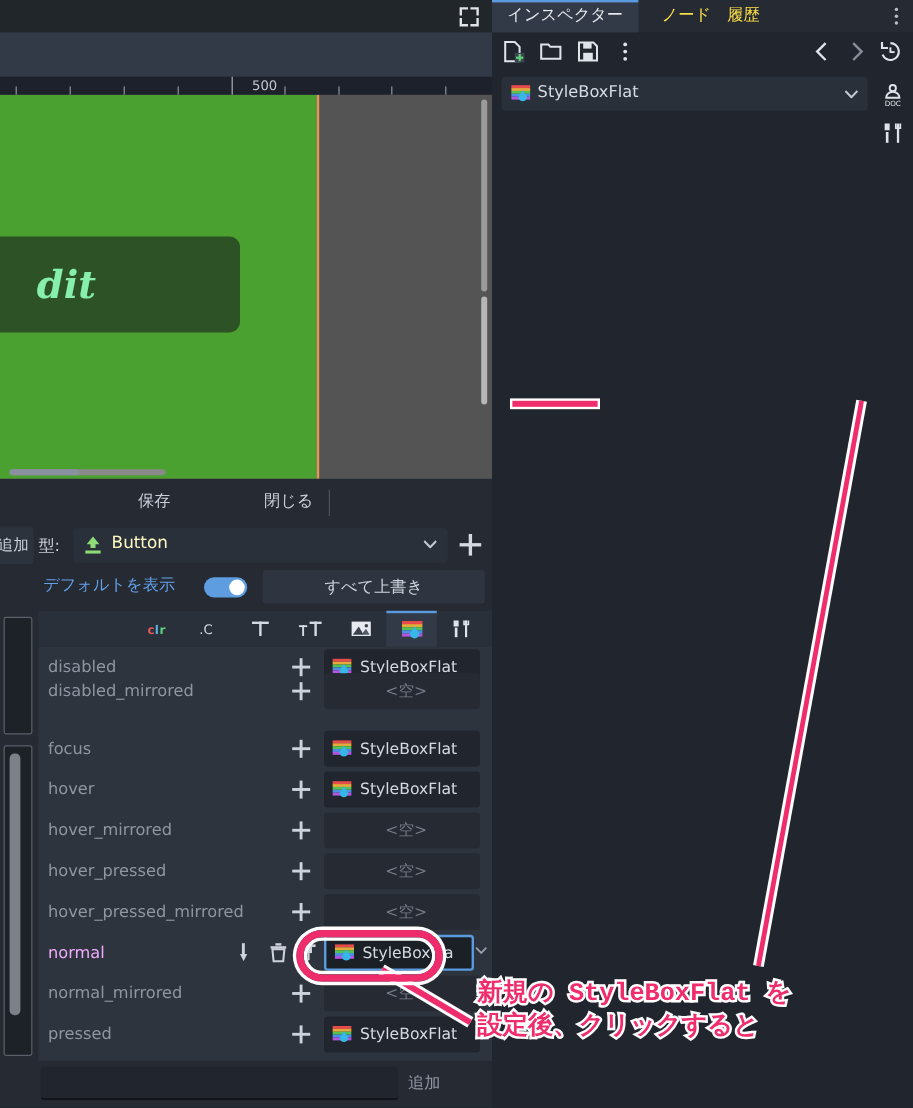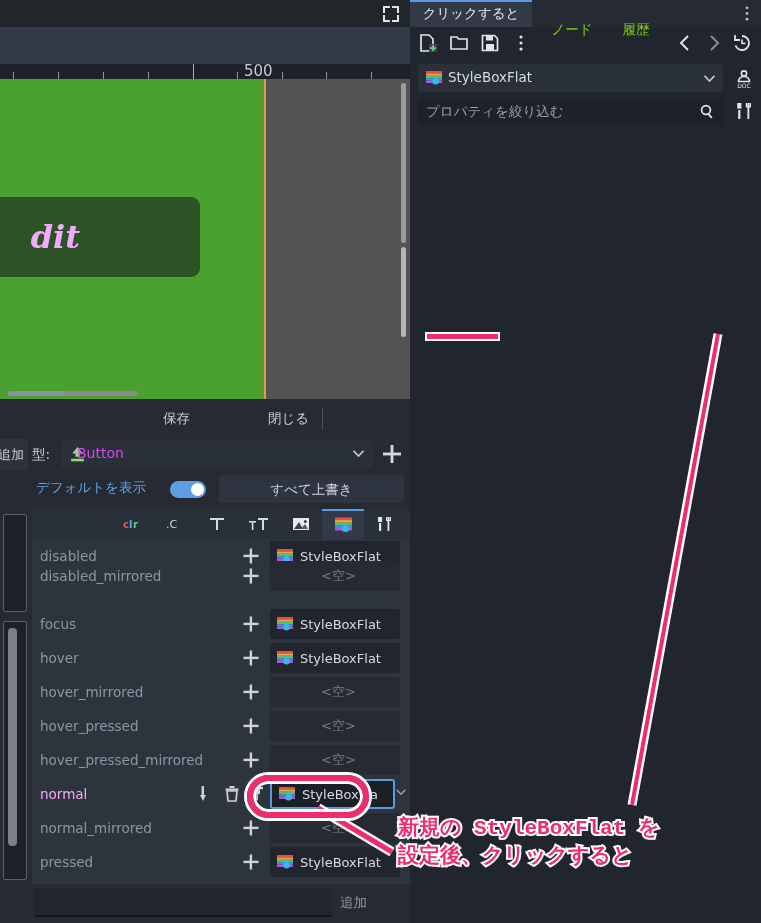--- a/index.html
+++ b/index.html
@@ -15,52 +15,52 @@
   .left { position:absolute; left:0; top:0; width:410px; height:923px; background:#262b33; }
 
   .vp-topbar { position:absolute; left:0; top:0; width:410px; height:27px; background:#21262b; }
   .expand-icon { position:absolute; right:10px; top:5px; width:18px; height:18px; }
 
   .vp-band { position:absolute; left:0; top:27px; width:410px; height:37px; background:#333a47; }
 
   .ruler { position:absolute; left:0; top:64px; width:410px; height:15px; background:#1d212b; }
   .ruler .tick { position:absolute; top:8px; width:1px; height:7px; background:#8d93a0; }
   .ruler .tickmaj { position:absolute; top:0px; width:1px; height:15px; background:#a9aebb; }
-  .ruler .rlabel { position:absolute; top:0px; font-size:15px; color:#c3c8d2; line-height:15px; padding-left:3px;margin-left:48px;}
+  .ruler .rlabel { position:absolute; top:0px; font-size:11px; color:#c3c8d2; line-height:15px; padding-left:17px;}
 
   .canvas { position:absolute; left:0; top:79px; width:410px; height:320px; background:#545454; overflow:hidden; }
   .canvas .green { position:absolute; left:0; top:0; width:264px; height:320px; background:#4ba12f; }
   .canvas .greenedge { position:absolute; left:264px; top:0; width:2px; height:320px; background:#e8935a; }
   .canvas .btnprev {
     position:absolute; left:-120px; top:118px; width:320px; height:80px;
     background:#2d5225; border-radius:9px;
   }
   .canvas .btnprev span {
     position:absolute; right:120px; top:50%; transform:translateY(-50%);
     font-family:"DejaVu Serif", serif; font-style:italic; font-weight:bold;
-    color:#f0abfc; font-size:32px;
+    color:#86efac; font-size:32px;
   }
   .canvas .vscroll { position:absolute; right:4px; top:4px; width:5px; height:160px; background:#9b9b9b; border-radius:3px;}
   .canvas .vscroll2 { position:absolute; right:4px; top:168px; width:5px; height:90px; background:#b6b6b6; border-radius:3px;}
   .canvas .hscroll { position:absolute; left:8px; bottom:3px; width:130px; height:5px; background:#8a8a8a; border-radius:3px;}
 
   .hsplit { position:absolute; left:0; top:388px; width:410px; height:11px; background:transparent;}
   .hsplit .bar { position:absolute; left:8px; top:3px; width:58px; height:5px; background:#8b90a0; border-radius:3px;}
 
   
-  .theme-menu { position:absolute; left:0; top:402px; width:410px; height:33px; background:#262b33;margin-left:48px; }
+  .theme-menu { position:absolute; left:0; top:402px; width:410px; height:33px; background:#262b33; }
   .theme-menu .mi { position:absolute; top:0; height:33px; line-height:33px; color:#c9ced8; font-size:13.5px; cursor:default; }
   .theme-menu .divider { position:absolute; top:6px; width:1px; height:22px; background:#4a5160;}
 
   .type-row { position:absolute; left:0; top:437px; width:410px; height:36px; }
   .type-row .addbtn-left { position:absolute; left:-6px; top:2px; width:34px; height:31px; background:#2d333d; border-radius:3px; color:#c9ced8; font-size:13px; line-height:31px; text-align:center;}
   .type-row .lbl { position:absolute; left:32px; top:9px; color:#c9ced8; font-size:13.5px;}
   .type-row .combo { position:absolute; left:61px; top:3px; width:312px; height:29px; background:#2a3039; border-radius:3px; }
   .type-row .combo .ico { position:absolute; left:8px; top:6px; width:17px; height:17px;}
-  .type-row .combo .txt { position:absolute; left:16px; top:5px; color:#d946ef; font-size:14px;}
+  .type-row .combo .txt { position:absolute; left:32px; top:5px; color:#fef9c3; font-size:14px;}
   .type-row .combo .chev { position:absolute; right:9px; top:10px; width:11px; height:7px;}
   .type-row .plus { position:absolute; left:380px; top:5px; width:24px; height:24px;}
 
   .defaults-row { position:absolute; left:0; top:473px; width:410px; height:32px; }
   .defaults-row .dlabel { position:absolute; left:36px; top:6px; color:#62a0e8; font-size:13.5px; }
   .defaults-row .toggle { position:absolute; left:170px; top:8px; width:36px; height:17px; background:#5d9de0; border-radius:9px;}
   .defaults-row .toggle i { position:absolute; right:2px; top:2px; width:13px; height:13px; background:#fff; border-radius:50%;}
   .defaults-row .overwrite { position:absolute; left:219px; top:2px; width:185px; height:28px; background:#2f3540; border-radius:3px; color:#ced3dc; font-size:13.5px; text-align:center; line-height:28px;}
 
   .icon-tabs { position:absolute; left:32px; top:509px; width:378px; height:30px; background:#2a303a; }
@@ -92,21 +92,21 @@
   .leftscroll-a { position:absolute; left:3px; top:0px; width:24px; height:98px; background:#1d2128; border:1px solid #5a5f69; border-radius:2px;}
   .leftscroll-b { position:absolute; left:3px; top:107px; width:24px; height:259px; background:#1d2128; border:1px solid #5a5f69; border-radius:2px;}
   .leftscroll-b i { position:absolute; left:4px; top:6px; width:9px; height:218px; background:#7b8089; border-radius:4px;}
 
   
   .right { position:absolute; left:410px; top:0; width:351px; height:923px; background:#21262e; }
   .dock-tabs { position:absolute; left:0; top:0; width:351px; height:27px; background:#262b33;}
   .dock-tabs .dt { position:absolute; top:0; height:27px; line-height:27px; font-size:13.5px; }
   .dock-tabs .dt.sel { background:#333a47; color:#e7eaef; }
   .dock-tabs .dt.sel:after { content:''; position:absolute; left:0; top:0; width:100%; height:2px; background:#5b9ae0;}
-  .dock-tabs .dt.un { color:#84cc16;margin-top:16px; }
+  .dock-tabs .dt.un { color:#fde047; }
   .dock-tabs .kebab { position:absolute; right:6px; top:5px; width:16px; height:17px;}
 
   .ins-tool { position:absolute; left:0; top:27px; width:351px; height:32px; }
   .ins-tool .ti { position:absolute; top:6px; width:20px; height:20px;}
 
   .res-combo { position:absolute; left:8px; top:64px; width:305px; height:28px; background:#2a3039; border-radius:3px;}
   .res-combo .ri { position:absolute; left:8px; top:6px; width:16px; height:16px;}
   .res-combo .rt { position:absolute; left:30px; top:5px; font-size:13.5px; color:#d6dbe3;}
   .res-combo .chev { position:absolute; right:8px; top:11px; width:11px; height:7px;}
   .docbtn { position:absolute; left:323px; top:67px; width:22px; height:22px;}
@@ -443,23 +443,23 @@
       <div class="leftscroll-a"></div>
       <div class="leftscroll-b">
           <i></i>
         </div>
     </div>
   </div>
 
   <div class="right">
 
     <div class="dock-tabs">
-      <div class="dt sel" style="left:0px; width:122px; text-align:center;">クリックすると</div>
+      <div class="dt sel" style="left:0px; width:122px; text-align:center;">インスペクター</div>
       <div class="dt un" style="left:128px; width:68px; text-align:center;">ノード</div>
-      <div class="dt un" style="left:196px; width:60px; text-align:center;">履歴</div>
+      <div class="dt un" style="left:196px; width:60px; ">履歴</div>
       <svg class="kebab" viewBox="0 0 6 18">
           <circle cx="3" cy="3" r="1.5" fill="#b9bec8"></circle>
           <circle cx="3" cy="9" r="1.5" fill="#b9bec8"></circle>
           <circle cx="3" cy="15" r="1.5" fill="#b9bec8"></circle>
         </svg>
     </div>
 
     <div class="ins-tool">
       <svg class="ti" style="left:8px" viewBox="0 0 20 20">
         <path d="M3 2 h8 l4 4 v12 h-12z" fill="none" stroke="#dfe3ea" stroke-width="1.7"></path>
@@ -507,27 +507,20 @@
       <svg class="chev" viewBox="0 0 11 7">
           <path d="M0.5 0.8 L5.5 6 L10.5 0.8" stroke="#c3c8d2" stroke-width="1.7" fill="none"></path>
         </svg>
     </div>
     <svg class="docbtn" viewBox="0 0 22 22">
       <circle cx="11" cy="6.5" r="2.6" fill="none" stroke="#dfe3ea" stroke-width="1.6"></circle>
       <path d="M5.5 14.5 a5.5 5 0 0 1 11 0z" fill="none" stroke="#dfe3ea" stroke-width="1.6"></path>
       <text x="4.2" y="21" font-size="6" font-family="DejaVu Sans" fill="#dfe3ea">DOC</text>
     </svg>
 
-    <div class="filter">
-      <div class="ph">プロパティを絞り込む</div>
-      <svg class="mg" viewBox="0 0 15 15">
-          <circle cx="6" cy="6" r="4.4" fill="none" stroke="#dfe3ea" stroke-width="1.7"></circle>
-          <rect x="9" y="9.6" width="5" height="1.8" transform="rotate(45 9 9.6)" fill="#dfe3ea"></rect>
-        </svg>
-    </div>
     <svg class="filtertool" viewBox="0 0 19 19">
       <rect x="3.2" y="8" width="2.2" height="9" fill="#dfe3ea"></rect>
         <path d="M2.2 1 h4.2 v5.6 h-4.2z" fill="#dfe3ea"></path>
       <rect x="12.4" y="1" width="1.9" height="16" fill="#dfe3ea"></rect>
         <path d="M10.8 1 v4.4 h5.2 v-4.4 h-1.5v3.2h-2.2v-3.2z" fill="#dfe3ea"></path>
     </svg>
 
   </div>
 
   <svg class="anno" style="left:0; top:0; width:761px; height:923px;">

